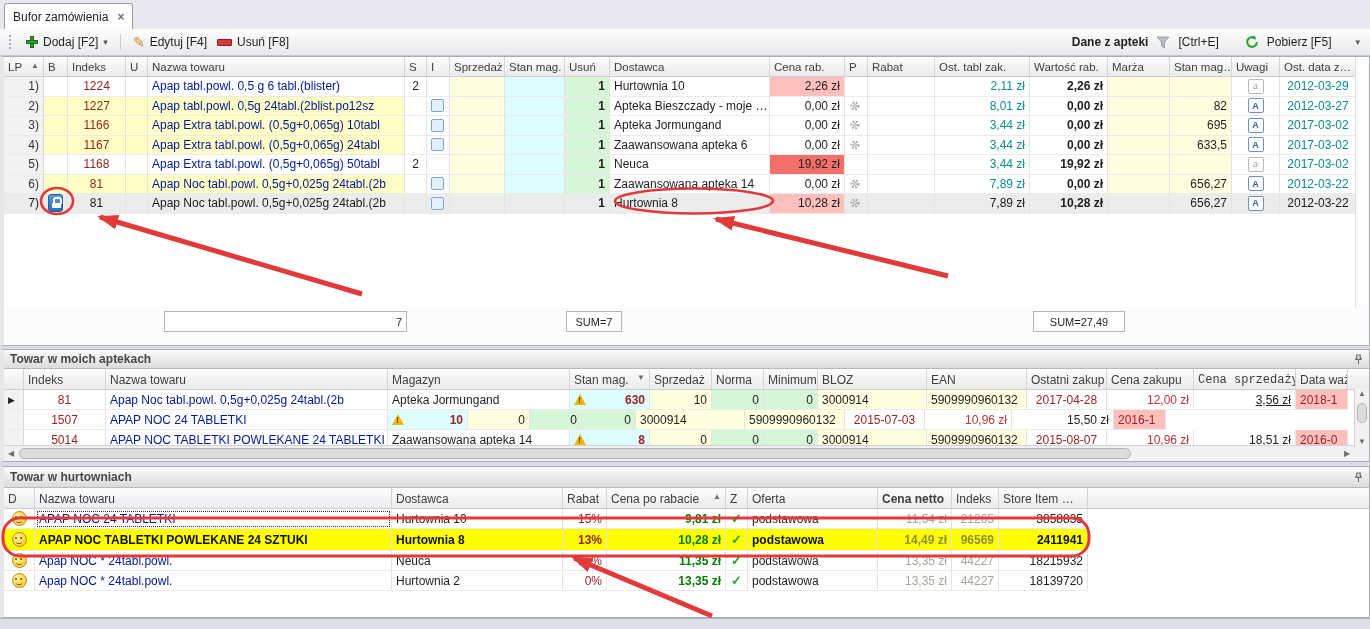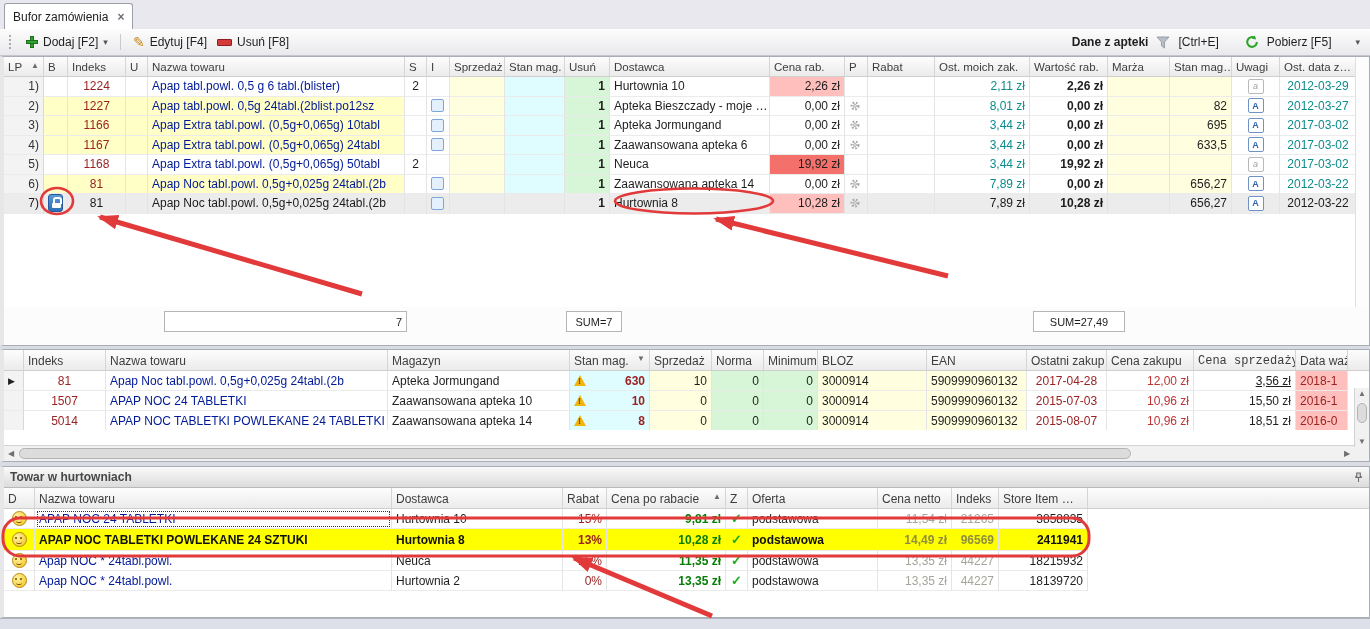--- a/index.html
+++ b/index.html
@@ -191,21 +191,21 @@
       <div class="hcell" style="width: 75px;">
         <span>Cena rab.</span>
       </div>
       <div class="hcell" style="width: 23px;">
         <span>P</span>
       </div>
       <div class="hcell" style="width: 67px;">
         <span>Rabat</span>
       </div>
       <div class="hcell" style="width: 95px;">
-        <span>Ost. moich zak.</span>
+        <span>Ost. tabl zak.</span>
       </div>
       <div class="hcell" style="width: 78px;">
         <span>Wartość rab.</span>
       </div>
       <div class="hcell" style="width: 62px;">
         <span>Marża</span>
       </div>
       <div class="hcell" style="width: 62px;">
         <span>Stan mag…</span>
       </div>
@@ -432,20 +432,26 @@
       <span>SUM=7</span>
     </div>
     <div class="sum-box" style="left:1029px;width:92px;justify-content:center;">
       <span>SUM=27,49</span>
     </div>
   </div>
   <div id="main-right-strip"></div>
 </div>
 
 <div class="panel" id="panel-apteki">
+  <div class="sec-hdr">
+    <span>Towar w moich aptekach</span>
+    <svg class="ico-pin" width="9" height="11" viewBox="0 0 10 12">
+        <path d="M3 1h4v4h1v1H2V5h1zM5 6v5" stroke="#6e6e6e" stroke-width="1.2" fill="#d8d8d8"></path>
+      </svg>
+  </div>
   <div class="grid-head" id="apteki-head">
       <div class="hcell" style="width: 20px;">
         <span></span>
       </div>
       <div class="hcell" style="width: 82px;">
         <span>Indeks</span>
       </div>
       <div class="hcell" style="width: 282px;">
         <span>Nazwa towaru</span>
       </div>
@@ -503,21 +509,20 @@
         <div class="cell a-l bg-cream" style="width: 100px;">5909990960132</div>
         <div class="cell a-c t-darkred" style="width: 80px;">2017-04-28</div>
         <div class="cell a-r t-red" style="width: 87px;">12,00 zł</div>
         <div class="cell a-r" style="width: 102px; text-decoration: underline;">3,56 zł</div>
         <div class="cell a-l bg-pink t-darkred" style="width: 52px;">2018-1</div>
       </div>
       <div class="row">
         <div class="cell a-l lp-cell" style="width: 20px;"></div>
         <div class="cell a-c t-darkred" style="width: 82px;">1507</div>
         <div class="cell a-l t-navy" style="width: 282px;">APAP NOC 24 TABLETKI</div>
-        <div class="cell a-l" style="width: 182px;">Zaawansowana apteka 10</div>
         <div class="cell a-r bg-cyan flex-between" style="width: 80px;">
           <span class="ico-warn"></span>
           <span class="t-darkred t-bold">10</span>
         </div>
         <div class="cell a-r bg-cream" style="width: 62px;">0</div>
         <div class="cell a-r bg-green" style="width: 52px;">0</div>
         <div class="cell a-r bg-green" style="width: 54px;">0</div>
         <div class="cell a-l bg-cream" style="width: 109px;">3000914</div>
         <div class="cell a-l bg-cream" style="width: 100px;">5909990960132</div>
         <div class="cell a-c t-darkred" style="width: 80px;">2015-07-03</div>
@@ -581,21 +586,21 @@
       <div class="hcell" style="width: 119px;">
         <span>Cena po rabacie</span>
         <span class="hsort">▲</span>
       </div>
       <div class="hcell" style="width: 22px;">
         <span>Z</span>
       </div>
       <div class="hcell" style="width: 130px;">
         <span>Oferta</span>
       </div>
-      <div class="hcell" style="width: 74px;">
+      <div class="hcell" style="width: 74px; font-weight: bold;">
         <span>Cena netto</span>
       </div>
       <div class="hcell" style="width: 47px;">
         <span>Indeks</span>
       </div>
       <div class="hcell" style="width: 89px;">
         <span>Store Item …</span>
       </div>
     </div>
   <div id="hurt-rows">

